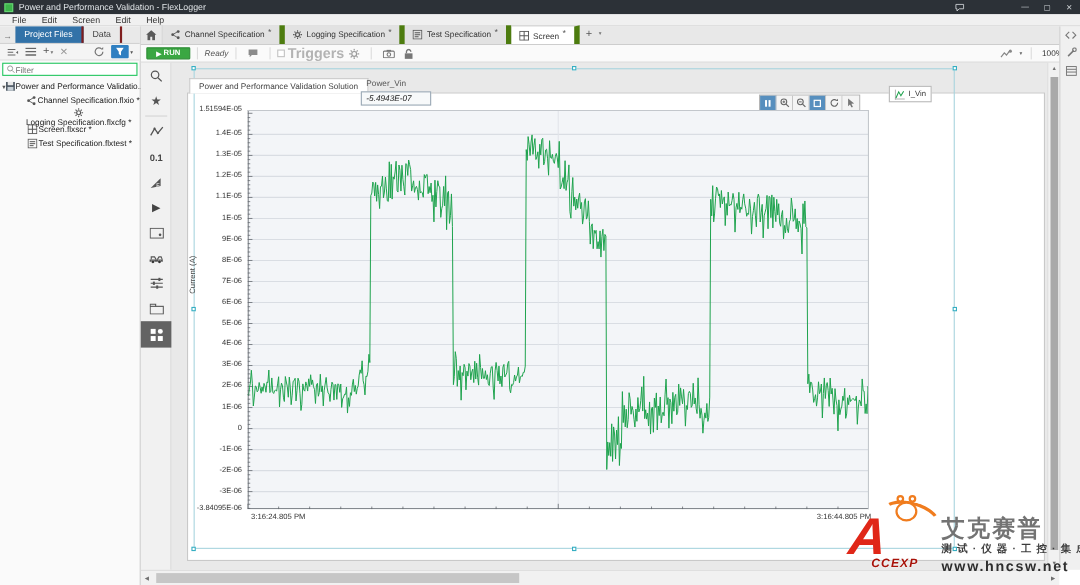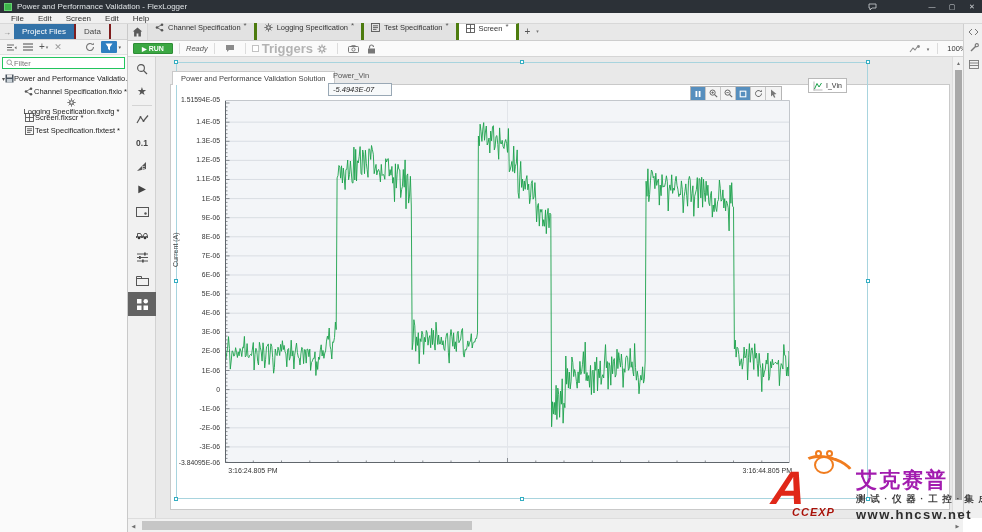--- a/index.html
+++ b/index.html
@@ -31,21 +31,21 @@
   #filterbox{left:2px;top:33px;width:123px;height:12px;background:#fff;border:1px solid #22c55e;display:flex;align-items:center;padding:0 3px;}
   #filterbox input{border:none;outline:none;font-size:7.5px;color:#999;width:100px;font-family:"Liberation Sans",sans-serif;background:transparent;}
   #tree{left:0;top:48px;width:127px;}
   .tree-row{display:flex;align-items:center;height:13px;font-size:7.5px;color:#222;white-space:nowrap;}
   .tree-exp{width:8px;font-size:6px;color:#555;text-align:center;}
   .tree-ico{width:11px;display:flex;justify-content:center;}
 
   
   #doctabs{left:128px;top:24px;width:854px;height:17px;background:#e8e8e8;border-bottom:1px solid #cdcdcd;display:flex;align-items:flex-end;}
   #home-tab{width:20px;height:17px;display:flex;align-items:center;justify-content:center;border-right:1px solid #d5d5d5;}
-  .dtab{height:17px;display:flex;align-items:flex-start;font-size:7.5px;color:#333;padding:0 7px;background:#e2e2e2;border-right:3px solid #4d7c0f;white-space:nowrap;}
+  .dtab{height:17px;display:flex;align-items:center;font-size:7.5px;color:#333;padding:0 7px;background:#e2e2e2;border-right:5px solid #4d7c0f;white-space:nowrap;}
   .dtab .ico{margin-right:4px;display:flex;}
   .dtab .dirty{font-size:8px;color:#555;margin-left:3px;position:relative;top:-2px;}
   .dtab.active{background:#fff;border-top:1px solid #cdcdcd;}
   #tab-plus{font-size:10px;color:#555;padding:0 6px;line-height:17px;}
   #tab-plus-caret{font-size:5px;color:#777;line-height:17px;}
 
   
   #toolbar{left:128px;top:41px;width:854px;height:16px;background:#fafafa;border-bottom:1px solid #d5d5d5;display:flex;align-items:center;}
   #run-btn{margin-left:5px;width:40px;height:11px;background:#3aa742;border:1px solid #2e8d36;border-radius:1px;color:#fff;font-size:7px;font-weight:bold;display:flex;align-items:center;justify-content:center;gap:2px;}
   #run-btn .play{font-size:6px;}
@@ -94,21 +94,21 @@
   #hthumb{left:14px;top:2px;width:330px;height:9px;background:#c6c6c6;}
 
   
   #wm{left:770px;top:460px;width:212px;height:72px;pointer-events:none;}
   #wm-a{left:2px;top:4px;font-size:47px;font-weight:bold;font-style:italic;color:#e02718;line-height:1;transform:skewX(-6deg);}
   #wm-ccexp{left:22px;top:46px;font-size:11px;font-weight:bold;font-style:italic;color:#a81209;letter-spacing:1px;text-shadow:0 0 2px #fff;}
   #wm-swoosh{left:28px;top:-4px;width:58px;height:34px;border:3px solid transparent;border-top:3px solid #f07c1e;border-radius:50%;transform:rotate(14deg);}
   #wm-panda{left:44px;top:-4px;width:20px;height:18px;background:#fff;border:2px solid #f07c1e;border-radius:50%;}
   #wm-ear1,#wm-ear2{width:7px;height:7px;background:#fff;border:2px solid #f07c1e;border-radius:50%;top:-8px;}
   #wm-ear1{left:-1px;} #wm-ear2{left:10px;}
-  #wm-brand{left:86px;top:6px;font-size:21px;font-weight:bold;color:#a21caf;letter-spacing:2px;white-space:nowrap;}
+  #wm-brand{left:86px;top:6px;font-size:21px;font-weight:bold;color:#737373;letter-spacing:2px;white-space:nowrap;}
   #wm-tag{left:86px;top:33px;font-size:9.5px;font-weight:bold;color:#3c3c3c;letter-spacing:1px;white-space:nowrap;}
   #wm-url{left:86px;top:47px;font-size:13px;font-weight:bold;color:#2d2d2d;letter-spacing:1.5px;white-space:nowrap;}
 </style>
 </head>
 <body>
 
 <div id="win">
 
   <div id="titlebar" class="abs">
     <div id="appicon"></div>

